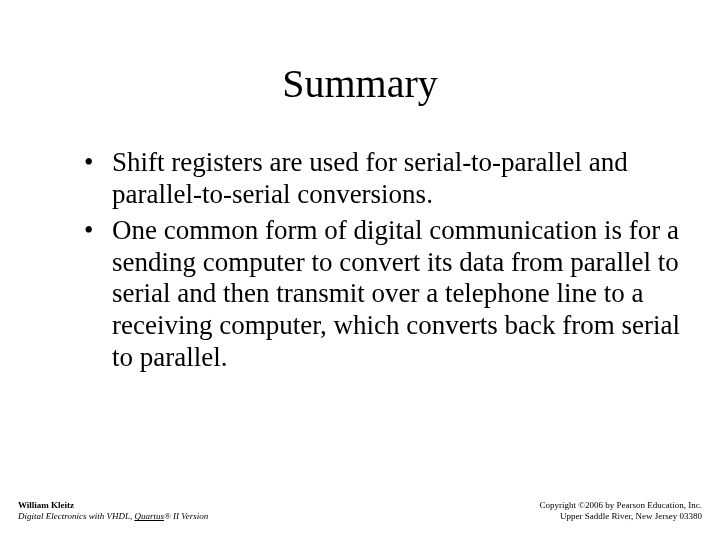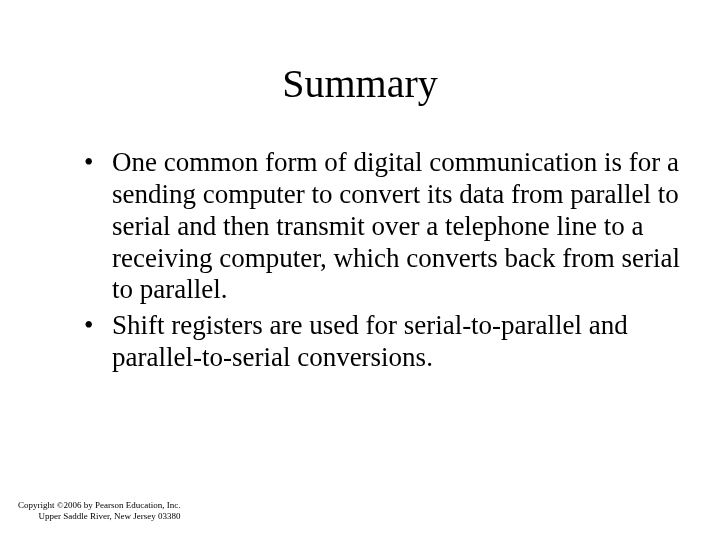--- a/index.html
+++ b/index.html
@@ -15,22 +15,28 @@
   .footer-left .book { font-style: italic; }
   .footer-left .quartus { text-decoration: underline; }
   .footer-right { text-align: right; }
 </style>
 </head>
 <body>
 
 <div class="slide">
   <h1 class="title">Summary</h1>
   <ul class="bullets">
+    <li>Shift registers are used for serial-to-parallel and parallel-to-serial conversions.</li>
     <li>One common form of digital communication is for a sending computer to convert its data from parallel to serial and then transmit over a telephone line to a receiving computer, which converts back from serial to parallel.</li>
-    <li>Shift registers are used for serial-to-parallel and parallel-to-serial conversions.</li>
   </ul>
   <div class="footer">
+    <div class="footer-left">
+      <div class="author">William Kleitz</div>
+      <div class="book">
+        <span>Digital Electronics with VHDL, </span><span class="quartus">Quartus</span><span>® II Version</span>
+      </div>
+    </div>
     <div class="footer-right">
       <div>Copyright ©2006 by Pearson Education, Inc.</div>
       <div>Upper Saddle River, New Jersey 03380</div>
     </div>
   </div>
 </div>
 
 </body></html>

